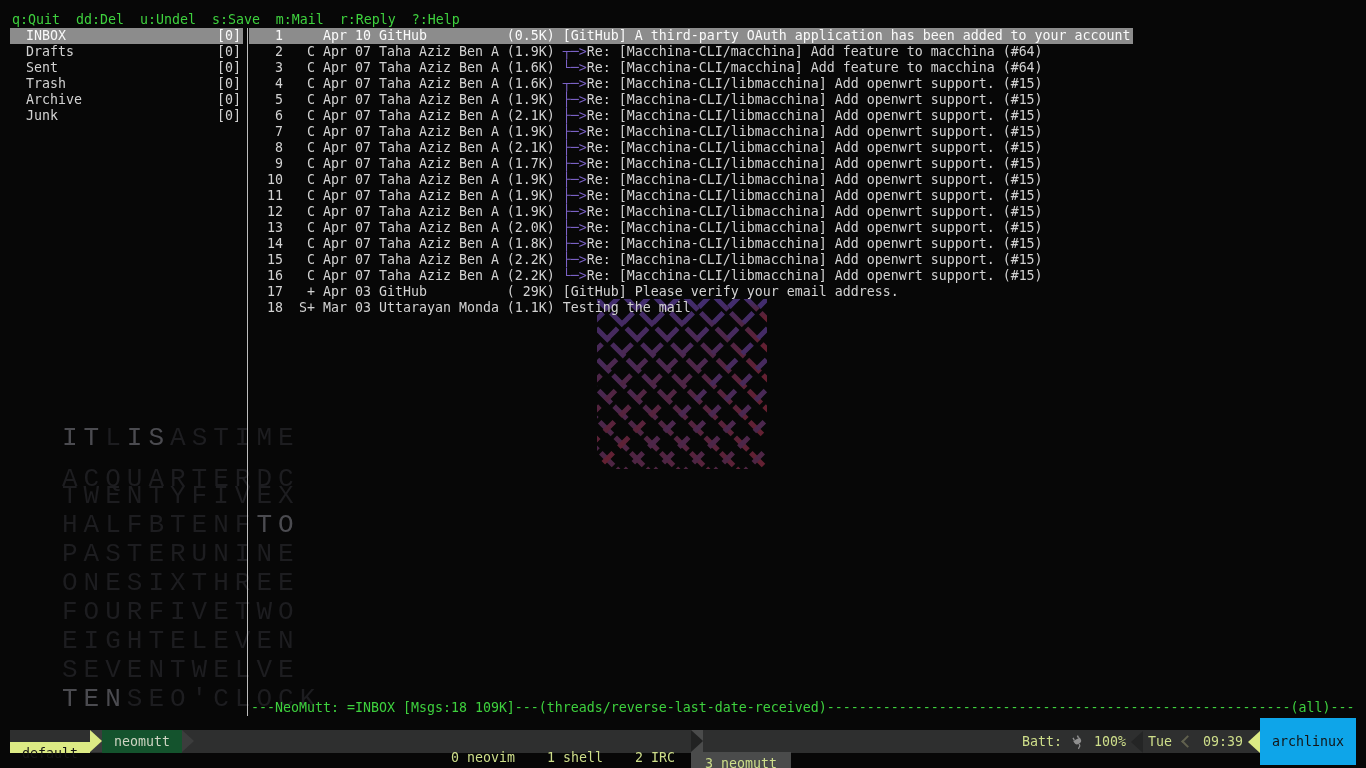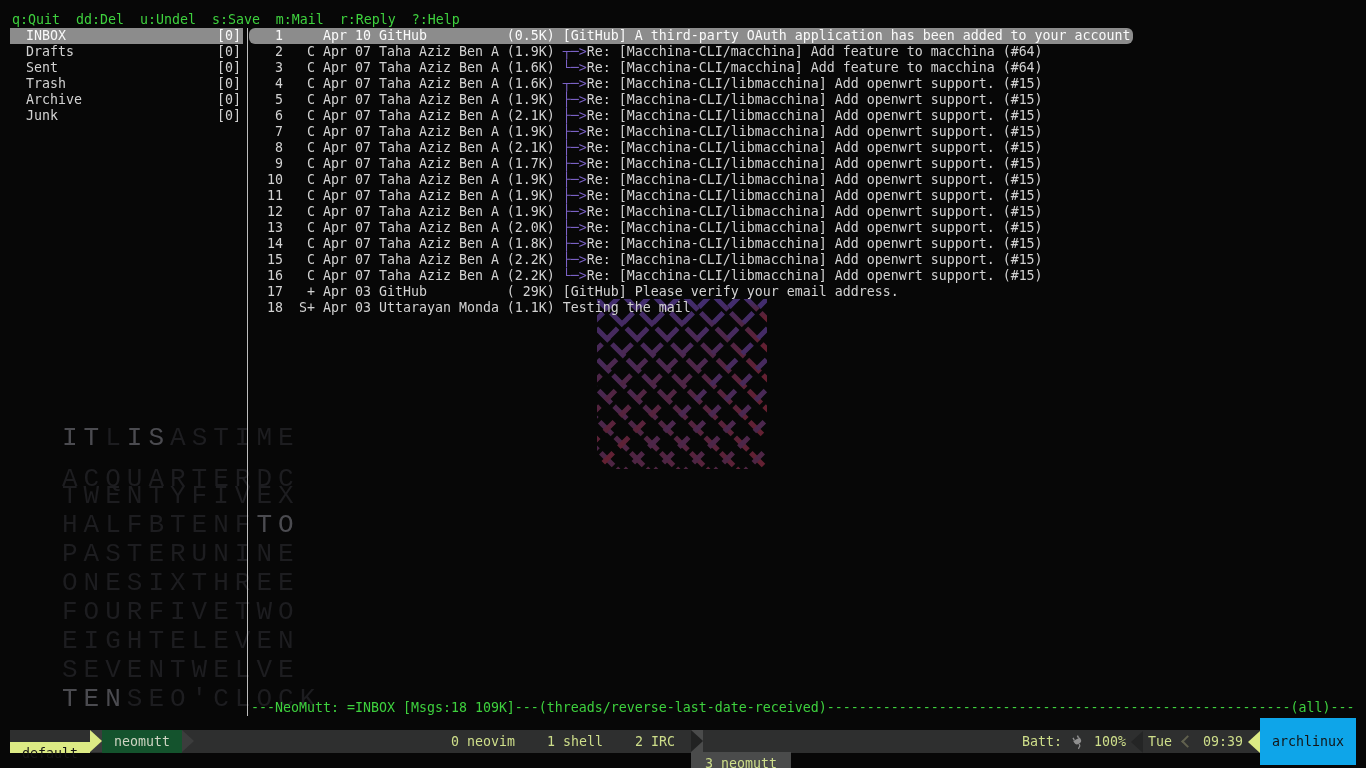--- a/index.html
+++ b/index.html
@@ -15,35 +15,35 @@
   .term{position:absolute;z-index:2;white-space:pre;color:#d2d2d2;}
   #menu-bar{left:12px;top:12px;color:#3ed13e;}
   #sidebar{position:absolute;left:10px;top:28px;z-index:2;width:233px;}
   .sb-row{position:relative;height:16px;padding-left:16px;color:#d2d2d2;white-space:pre;}
   .sb-row .cnt{position:absolute;right:2px;top:0;}
   .sb-sel{background:#8c8c8c;color:#f8f8f8;}
   #divider{position:absolute;left:247px;top:28px;width:1px;height:688px;background:#bdbdbd;z-index:3;}
   #mail-list{position:absolute;left:249px;top:28px;z-index:2;}
   .mail-row{height:16px;white-space:pre;color:#d2d2d2;}
   .mail-row .line{display:inline-block;padding:0 2px;}
-  .mail-sel .line{background:#8c8c8c;color:#fafafa;border-radius:6px;}
+  .mail-sel .line{background:#8c8c8c;color:#fafafa;}
   .tree{color:#7b62c6;}
   #status-line{left:251px;top:700px;color:#3ed13e;}
   
   #tmux-bar{position:absolute;left:10px;top:730px;width:1346px;height:23px;background:#2e2f2f;z-index:4;
             display:flex;align-items:stretch;font-size:13.29px;line-height:23px;color:#cede8a;}
   .seg{padding:0 12px;white-space:pre;}
   .tri-r{width:0;height:0;border-top:11.5px solid transparent;border-bottom:11.5px solid transparent;}
   .tri-l{width:0;height:0;border-top:11.5px solid transparent;border-bottom:11.5px solid transparent;}
   #seg-session{background:#dcea84;color:#161616;margin-top:12px;}
   #tri-session{border-left:12px solid #dcea84;background:#3c3d3d;}
   #seg-pane{background:#14532d;color:#ced4c2;}
   #tri-pane{border-left:12px solid #3c3d3d;}
   #windows{position:absolute;left:425px;top:0;height:23px;display:flex;align-items:stretch;}
-  .win{padding:0 16px;white-space:pre;}
+  .win{padding:16px 16px;white-space:pre;}
   .win-active-wrap{display:flex;align-items:stretch;flex-direction:column;}
   .win-active{background:#4a4b4b;padding:0 14px;}
   .tri-win-l{border-left:12px solid #212222;background:#4a4b4b;}
   .tri-win-r{border-left:12px solid #4a4b4b;}
   #right-group{position:absolute;right:0;top:0;height:23px;display:flex;align-items:center;}
   #batt-label,#batt-pct,#day-label,#time-label{white-space:pre;color:#cede8a;padding:0 5px;}
   .sep-dark{border-right:12px solid #242525;}
   .chev{width:7px;height:7px;border-left:2px solid #61614e;border-bottom:2px solid #61614e;
         transform:rotate(45deg);margin:0 6px;}
   #tri-host{border-right:12px solid #dcea84;}
@@ -130,21 +130,21 @@
       <div class="mail-row"><span class="line"><span>   8   C Apr 07 Taha Aziz Ben A (2.1K) </span><span class="tree">├─&gt;</span><span>Re: [Macchina-CLI/libmacchina] Add openwrt support. (#15)</span></span></div>
       <div class="mail-row"><span class="line"><span>   9   C Apr 07 Taha Aziz Ben A (1.7K) </span><span class="tree">├─&gt;</span><span>Re: [Macchina-CLI/libmacchina] Add openwrt support. (#15)</span></span></div>
       <div class="mail-row"><span class="line"><span>  10   C Apr 07 Taha Aziz Ben A (1.9K) </span><span class="tree">├─&gt;</span><span>Re: [Macchina-CLI/libmacchina] Add openwrt support. (#15)</span></span></div>
       <div class="mail-row"><span class="line"><span>  11   C Apr 07 Taha Aziz Ben A (1.9K) </span><span class="tree">├─&gt;</span><span>Re: [Macchina-CLI/libmacchina] Add openwrt support. (#15)</span></span></div>
       <div class="mail-row"><span class="line"><span>  12   C Apr 07 Taha Aziz Ben A (1.9K) </span><span class="tree">├─&gt;</span><span>Re: [Macchina-CLI/libmacchina] Add openwrt support. (#15)</span></span></div>
       <div class="mail-row"><span class="line"><span>  13   C Apr 07 Taha Aziz Ben A (2.0K) </span><span class="tree">├─&gt;</span><span>Re: [Macchina-CLI/libmacchina] Add openwrt support. (#15)</span></span></div>
       <div class="mail-row"><span class="line"><span>  14   C Apr 07 Taha Aziz Ben A (1.8K) </span><span class="tree">├─&gt;</span><span>Re: [Macchina-CLI/libmacchina] Add openwrt support. (#15)</span></span></div>
       <div class="mail-row"><span class="line"><span>  15   C Apr 07 Taha Aziz Ben A (2.2K) </span><span class="tree">├─&gt;</span><span>Re: [Macchina-CLI/libmacchina] Add openwrt support. (#15)</span></span></div>
       <div class="mail-row"><span class="line"><span>  16   C Apr 07 Taha Aziz Ben A (2.2K) </span><span class="tree">└─&gt;</span><span>Re: [Macchina-CLI/libmacchina] Add openwrt support. (#15)</span></span></div>
       <div class="mail-row"><span class="line"><span>  17   + Apr 03 GitHub          ( 29K) </span><span class="tree"></span><span>[GitHub] Please verify your email address.</span></span></div>
-      <div class="mail-row"><span class="line"><span>  18  S+ Apr 03 Uttarayan Monda (1.1K) </span><span class="tree"></span><span>Testing the mail</span></span></div>
+      <div class="mail-row"><span class="line"><span>  18  S+ Mar 03 Uttarayan Monda (1.1K) </span><span class="tree"></span><span>Testing the mail</span></span></div>
     </div>
 
   <div id="status-line" class="term">---NeoMutt: =INBOX [Msgs:18 109K]---(threads/reverse-last-date-received)----------------------------------------------------------(all)---</div>
 
   <div id="tmux-bar">
     <div id="seg-session" class="seg">default</div>
     <div id="tri-session" class="tri-r"></div>
     <div id="seg-pane" class="seg">neomutt</div>
     <div id="tri-pane" class="tri-r"></div>
 

